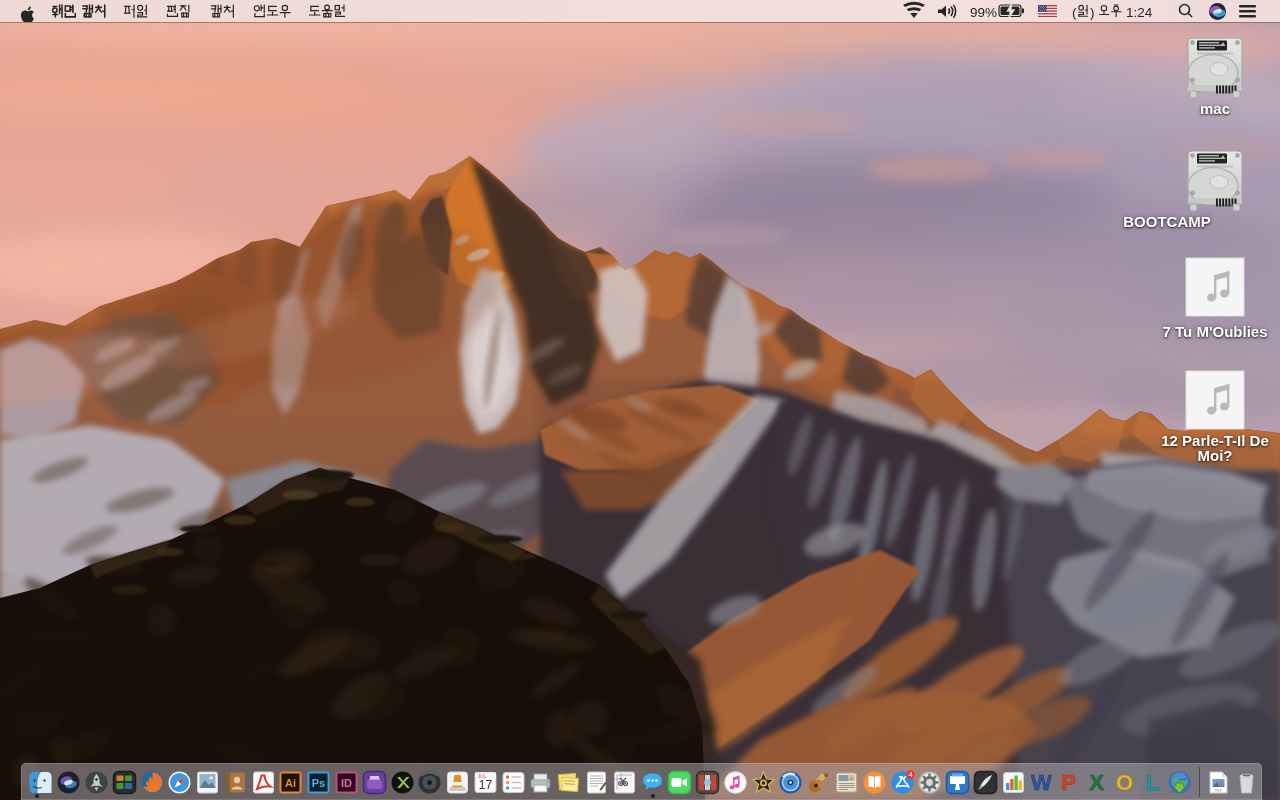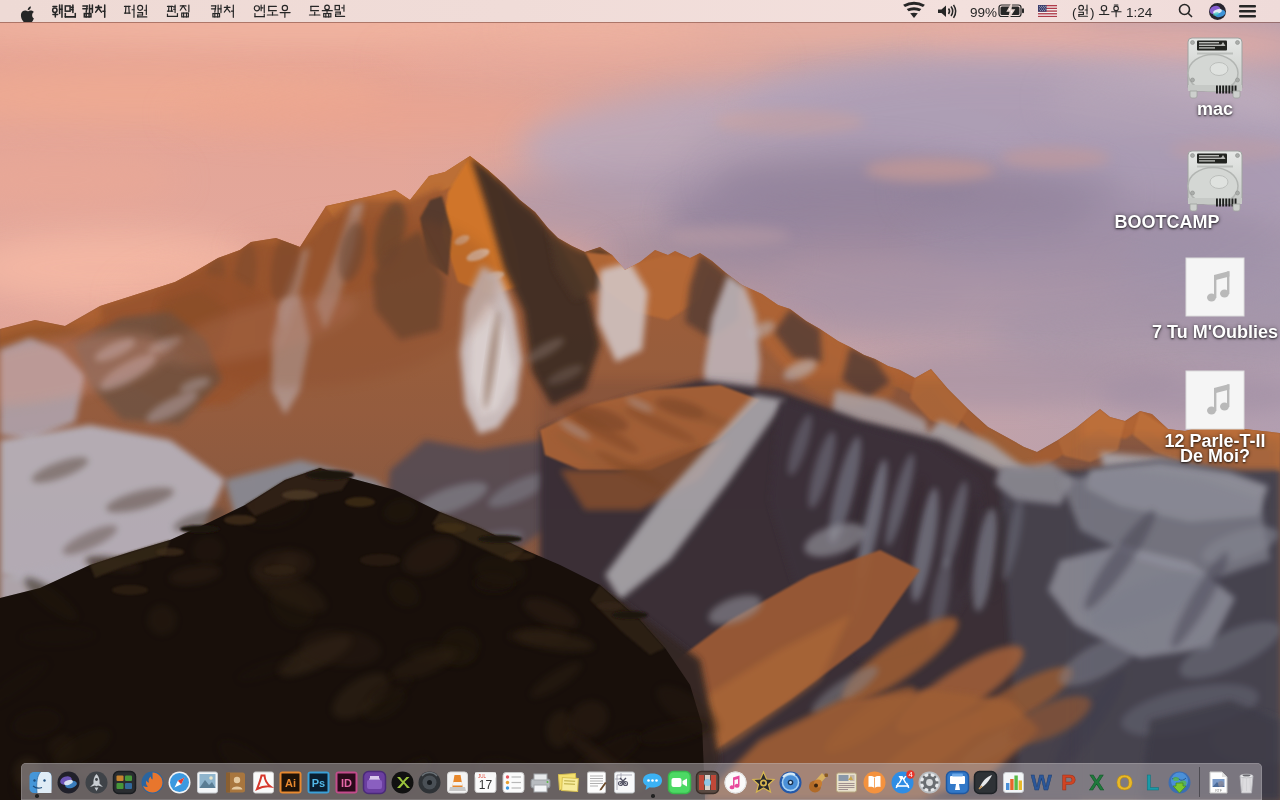--- a/index.html
+++ b/index.html
@@ -1,21 +1,21 @@
 <!DOCTYPE html>
 <html><head>
 <meta charset="utf-8">
 <style>
   html,body{margin:0;padding:0;width:1280px;height:800px;overflow:hidden;font-family:"Liberation Sans",sans-serif;}
   #stage{position:relative;width:1280px;height:800px;background:#c98f82;overflow:hidden;padding-left:48px;}
   #wall{position:absolute;left:0;top:0;}
   #menubar{position:absolute;left:0;top:0;width:1280px;height:22px;
     background:linear-gradient(90deg,#eedad5 0%,#f0dcd8 40%,#f3e0dd 75%,#efdbd9 100%);
     box-shadow:0 1px 0 rgba(110,60,50,.5);}
-  .dlabel{color:#fff;font-weight:bold;font-size:18px;line-height:14.5px;text-align:center;
+  .dlabel{color:#fff;font-weight:bold;font-size:15px;line-height:14.5px;text-align:center;
     text-shadow:0 1px 2px rgba(0,0,0,.7), 0 0 4px rgba(0,0,0,.45);}
   #dock{position:absolute;left:21px;top:763px;width:1241px;height:37px;
     background:rgba(178,172,178,.52);border-radius:5px 5px 0 0;
     box-shadow:inset 0 0 0 0.5px rgba(255,255,255,.3);}
   #dockrow{position:absolute;left:6px;top:4px;display:flex;align-items:center;justify-content:center;}
   .di{width:25px;height:25px;margin:0 1.4px;}
   #finddot{position:absolute;left:35px;top:794px;width:3.5px;height:3.5px;border-radius:50%;background:#222;}
   #grabdot{position:absolute;left:651px;top:794px;width:3.5px;height:3.5px;border-radius:50%;background:#222;}
 </style>
 </head>

